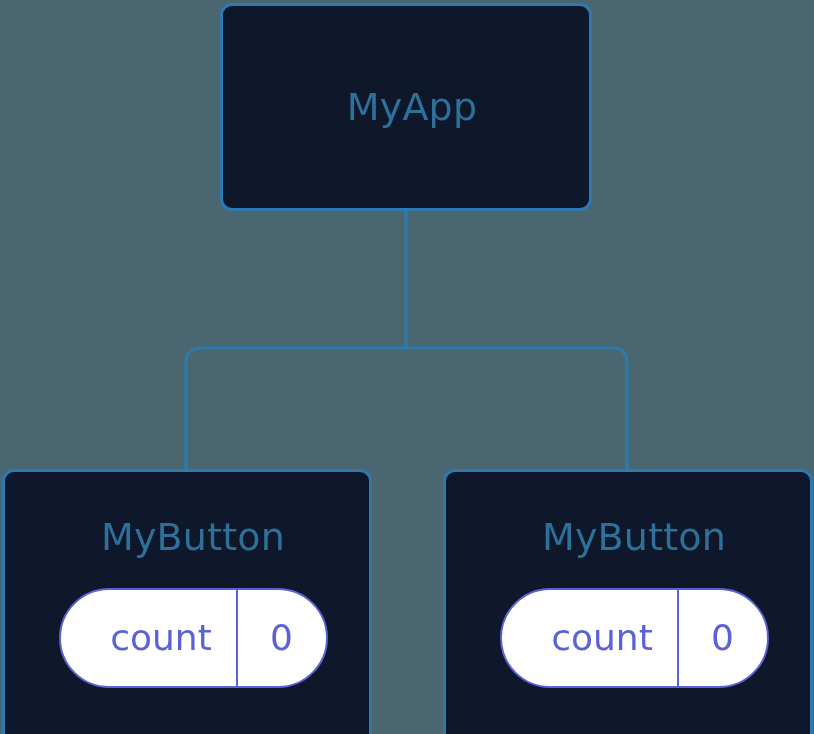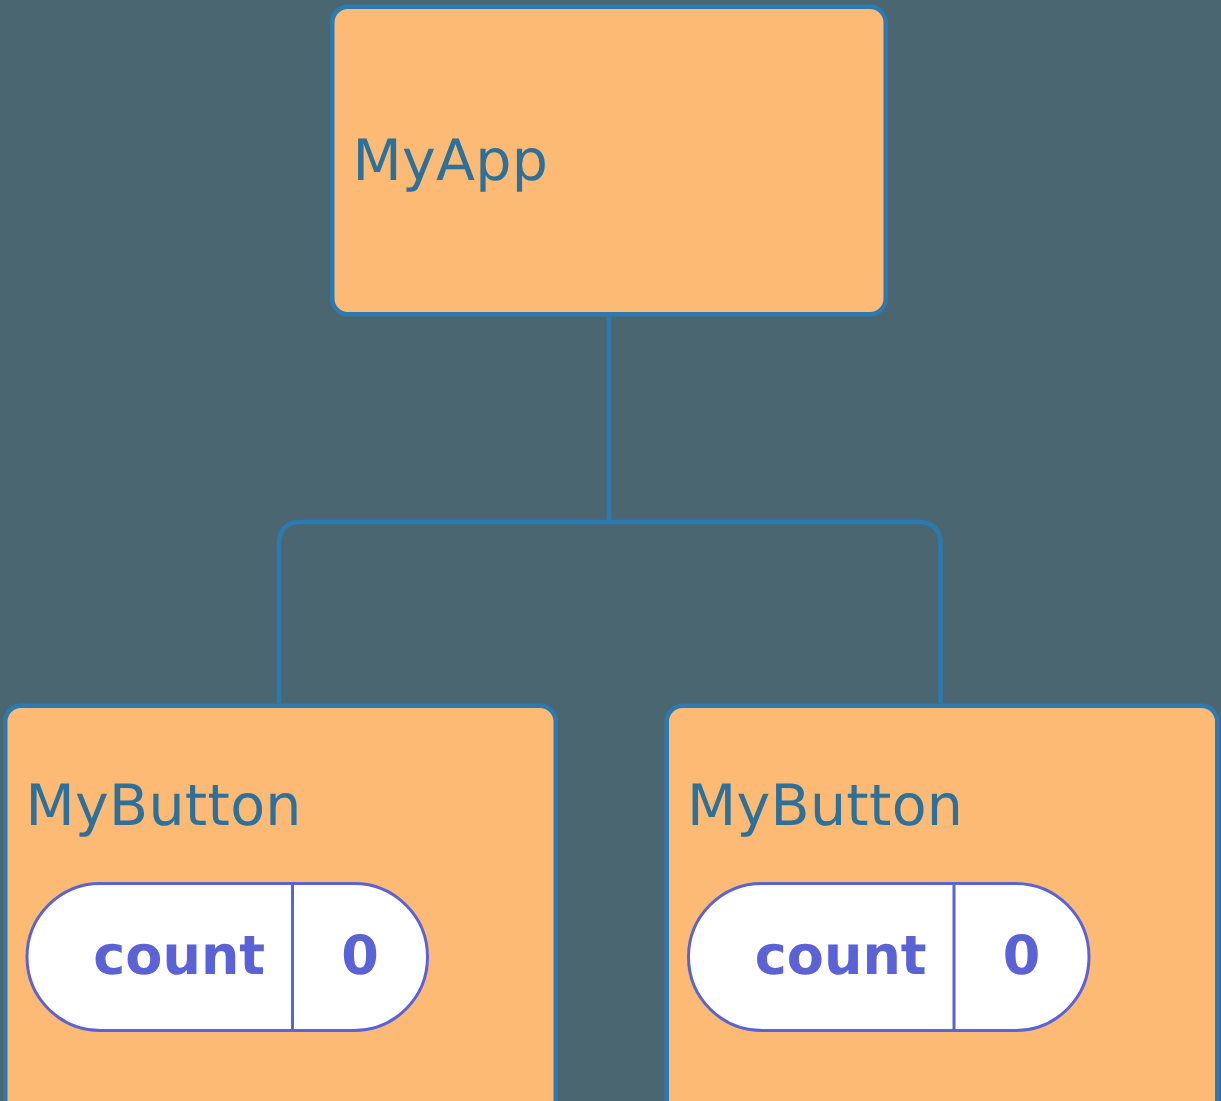--- a/index.html
+++ b/index.html
@@ -24,27 +24,27 @@
     left: 0;
     top: 0;
     width: 814px;
     height: 734px;
     z-index: 1;
   }
   
   .node {
     position: absolute;
     z-index: 2;
-    background: #fdba74;
+    background: #0f172a;
     border: 3px solid #2c7ab0;
     border-radius: 12px;
     box-sizing: border-box;
     display: flex;
     flex-direction: column;
-    align-items: flex-start;
+    align-items: center;
     padding-left: 12px;
   }
   .node-title {
     color: #2d7099;
     font-size: 38px;
     font-weight: 400;
     letter-spacing: 0.2px;
     line-height: 1;
     white-space: nowrap;
   }
@@ -88,21 +88,20 @@
   .state-key,
   .state-val {
     display: flex;
     align-items: center;
     justify-content: center;
     color: #5b62d6;
     font-size: 36px;
     line-height: 1;
     white-space: nowrap;
     box-sizing: border-box;
-    font-weight: bold;
   }
   .state-key {
     width: 175px;
     padding-left: 26px;
   }
   .state-val {
     width: 90px;
     border-left: 2px solid #5b62d6;
   }
 </style>

